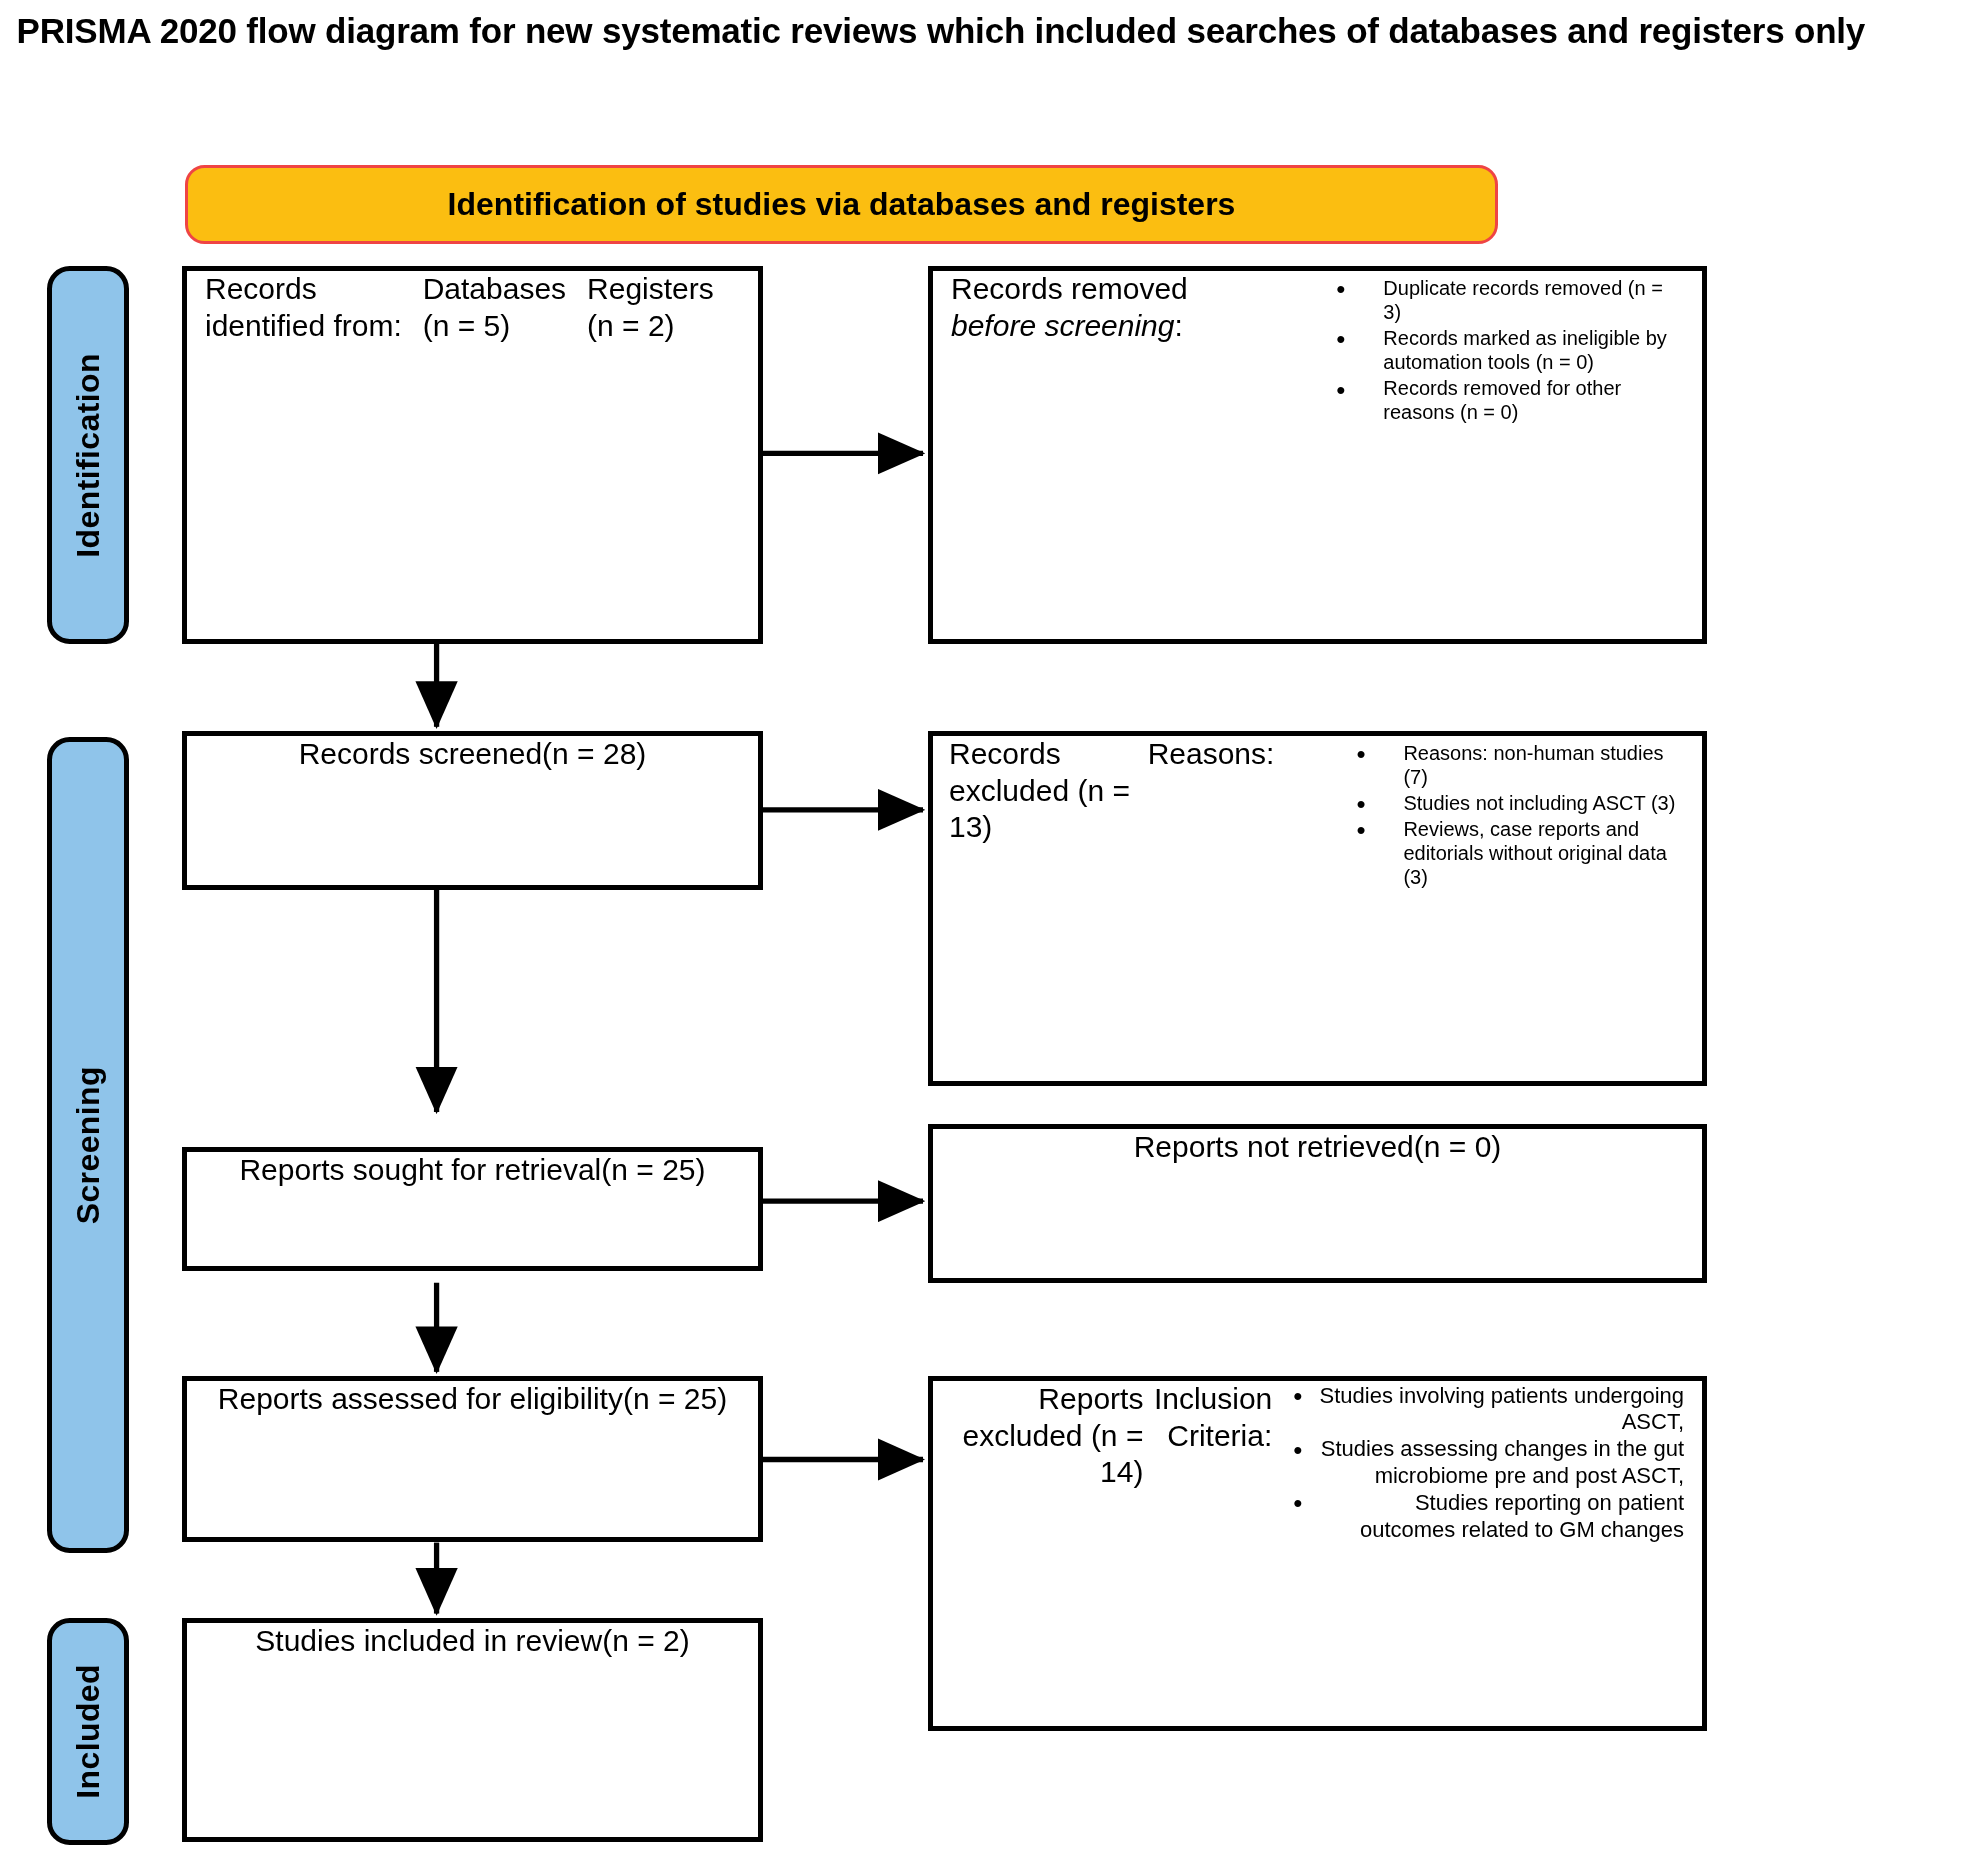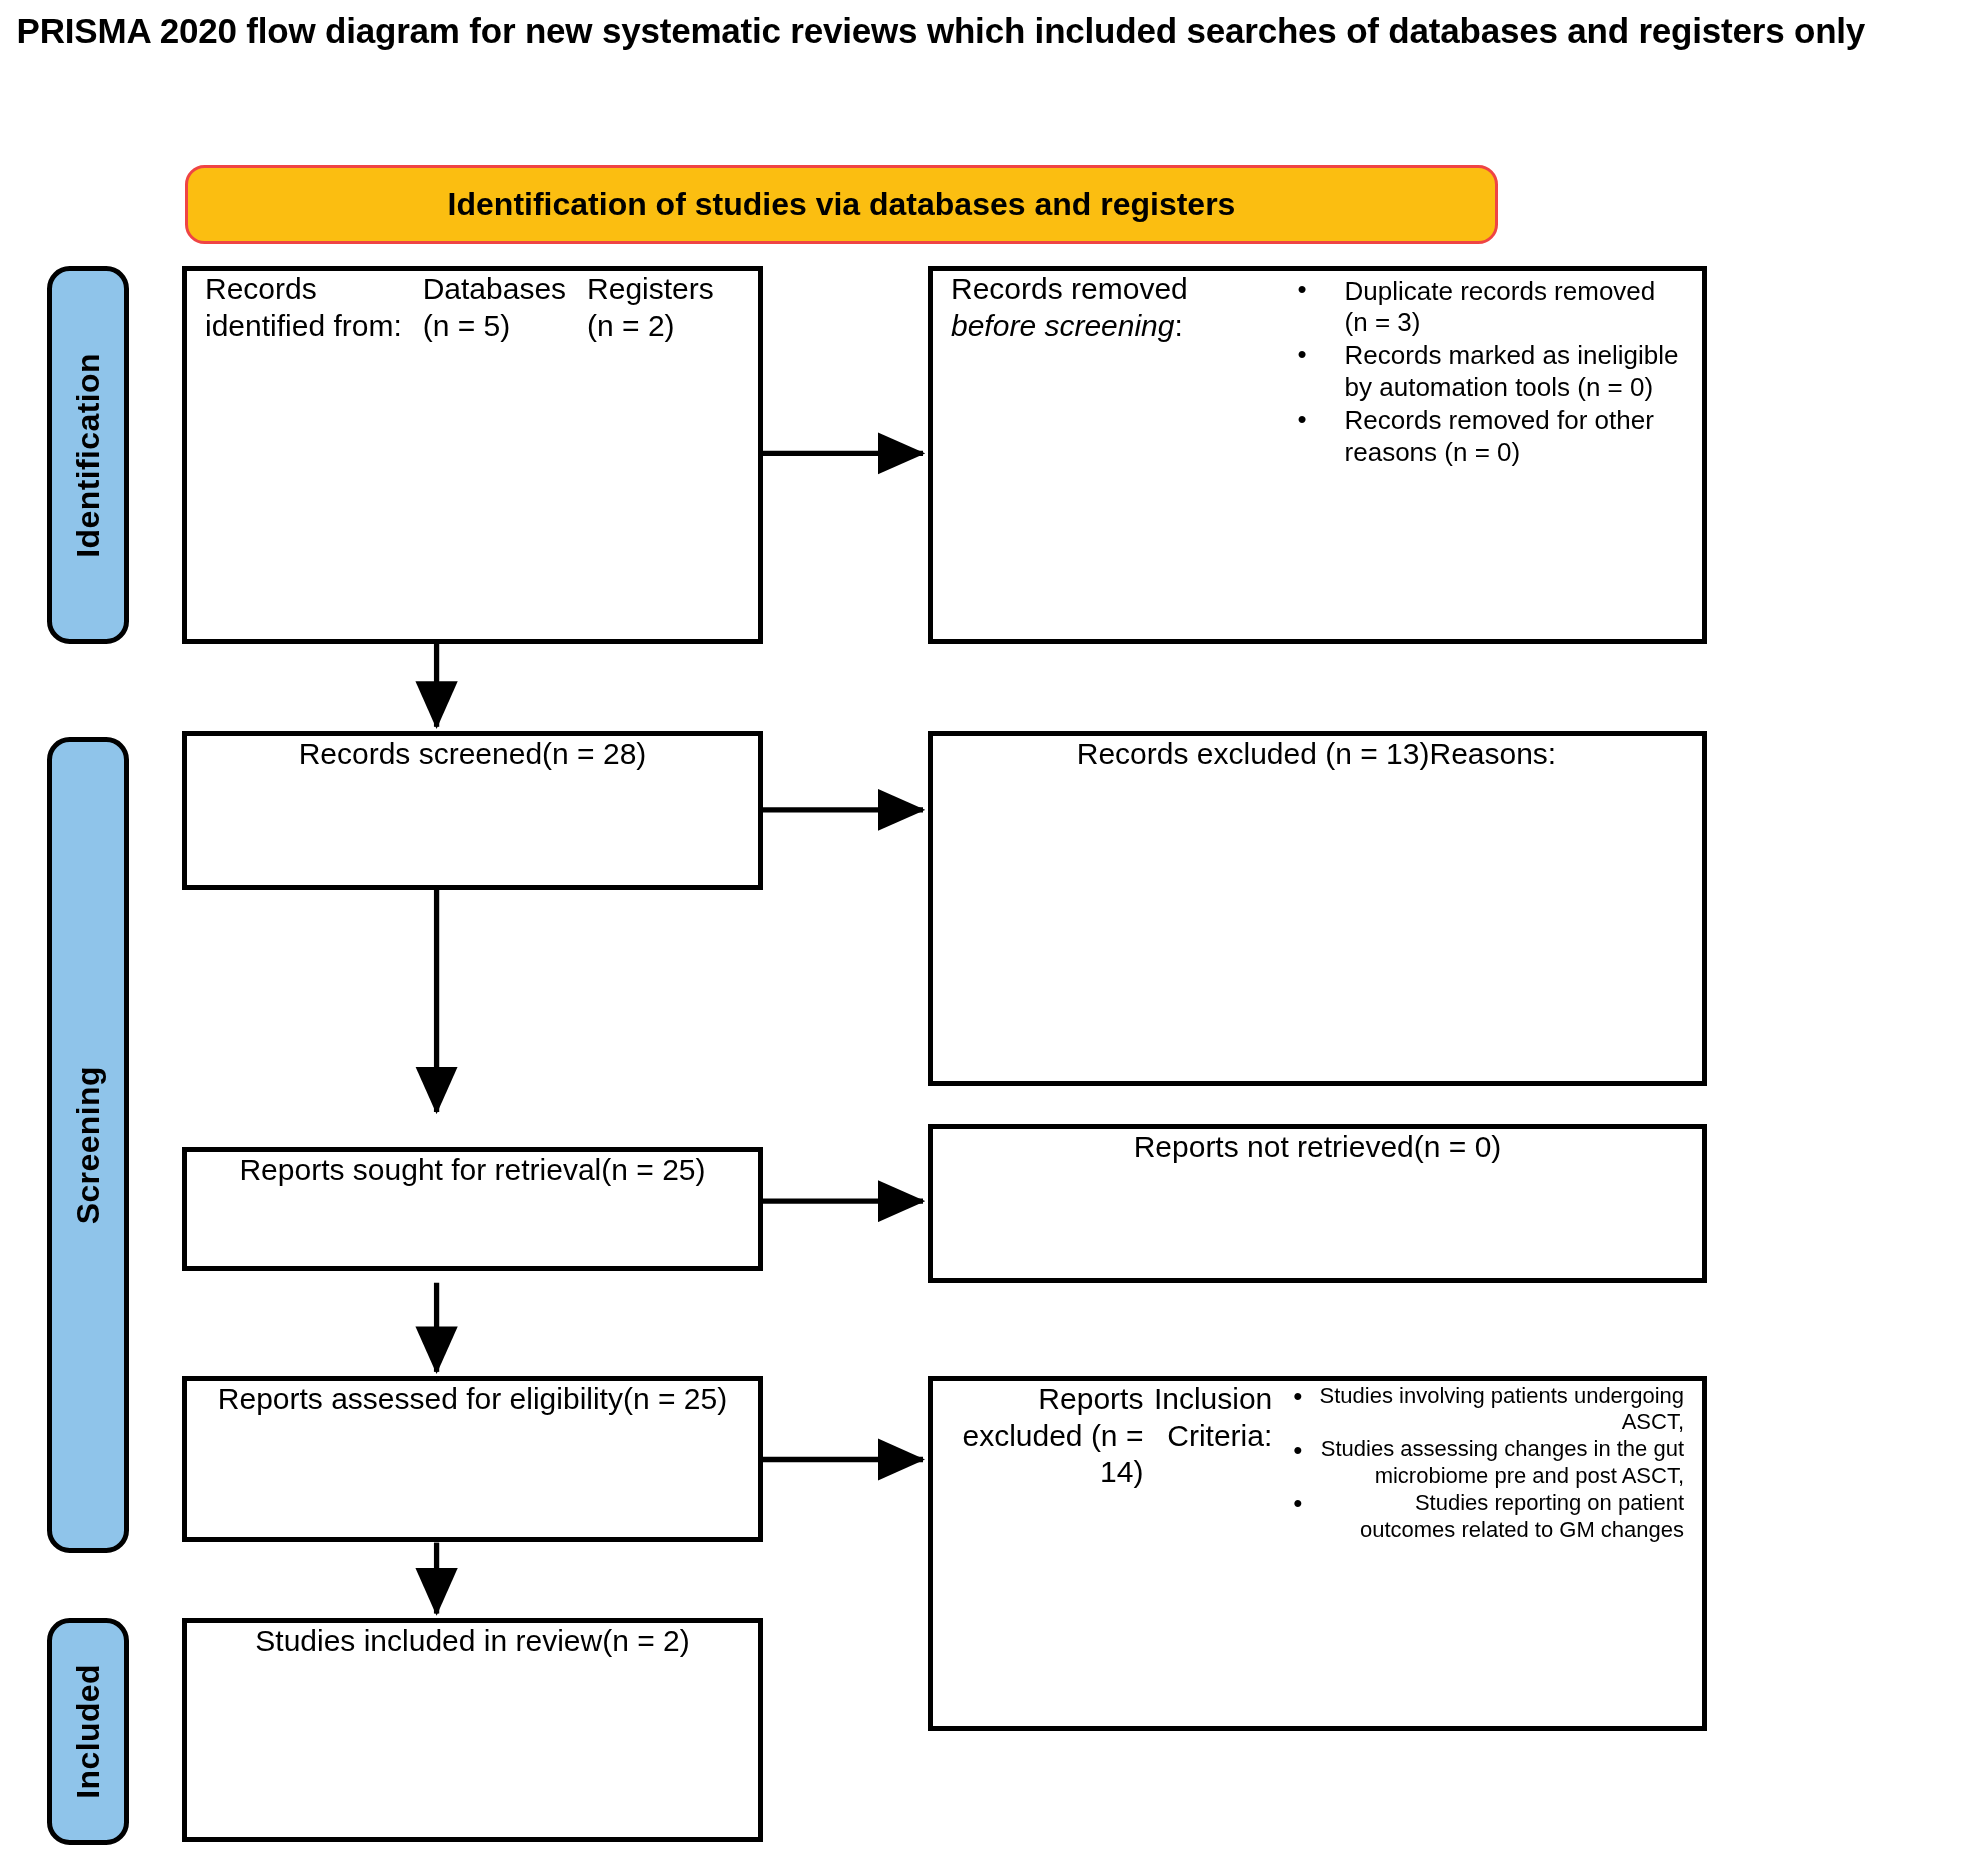--- a/index.html
+++ b/index.html
@@ -90,21 +90,21 @@
   .flow-box em { font-style: italic; }
 
   
   ul.bullets-wide {
     margin: 4.5px 0 0 0;
     padding: 0 0 0 82px;
     list-style: none;
   }
   ul.bullets-wide > li {
     position: relative;
-    font-size: 26px;
+    font-size: 20px;
     line-height: 1.22;
     padding-left: 47px;
     margin-bottom: 1.5px;
   }
   ul.bullets-wide > li::before {
     content: "\2022";
     position: absolute;
     left: 0;
     top: -1.5px;
     font-size: 26px;
@@ -180,20 +180,25 @@
 </div>
 
 <div class="flow-box" id="box-records-screened">
   <div class="line">Records screened</div>
   <div class="line">(n = 28)</div>
 </div>
 
 <div class="flow-box" id="box-records-excluded">
   <div class="line">Records excluded (n = 13)</div>
   <div class="line">Reasons:</div>
+  <ul class="bullets-wide">
+    <li>Reasons: non-human studies (7)</li>
+    <li>Studies not including ASCT (3)</li>
+    <li>Reviews, case reports and editorials without original data (3)</li>
+  </ul>
 </div>
 
 <div class="flow-box" id="box-reports-sought">
   <div class="line">Reports sought for retrieval</div>
   <div class="line">(n = 25)</div>
 </div>
 
 <div class="flow-box" id="box-reports-not-retrieved">
   <div class="line">Reports not retrieved</div>
   <div class="line">(n = 0)</div>

